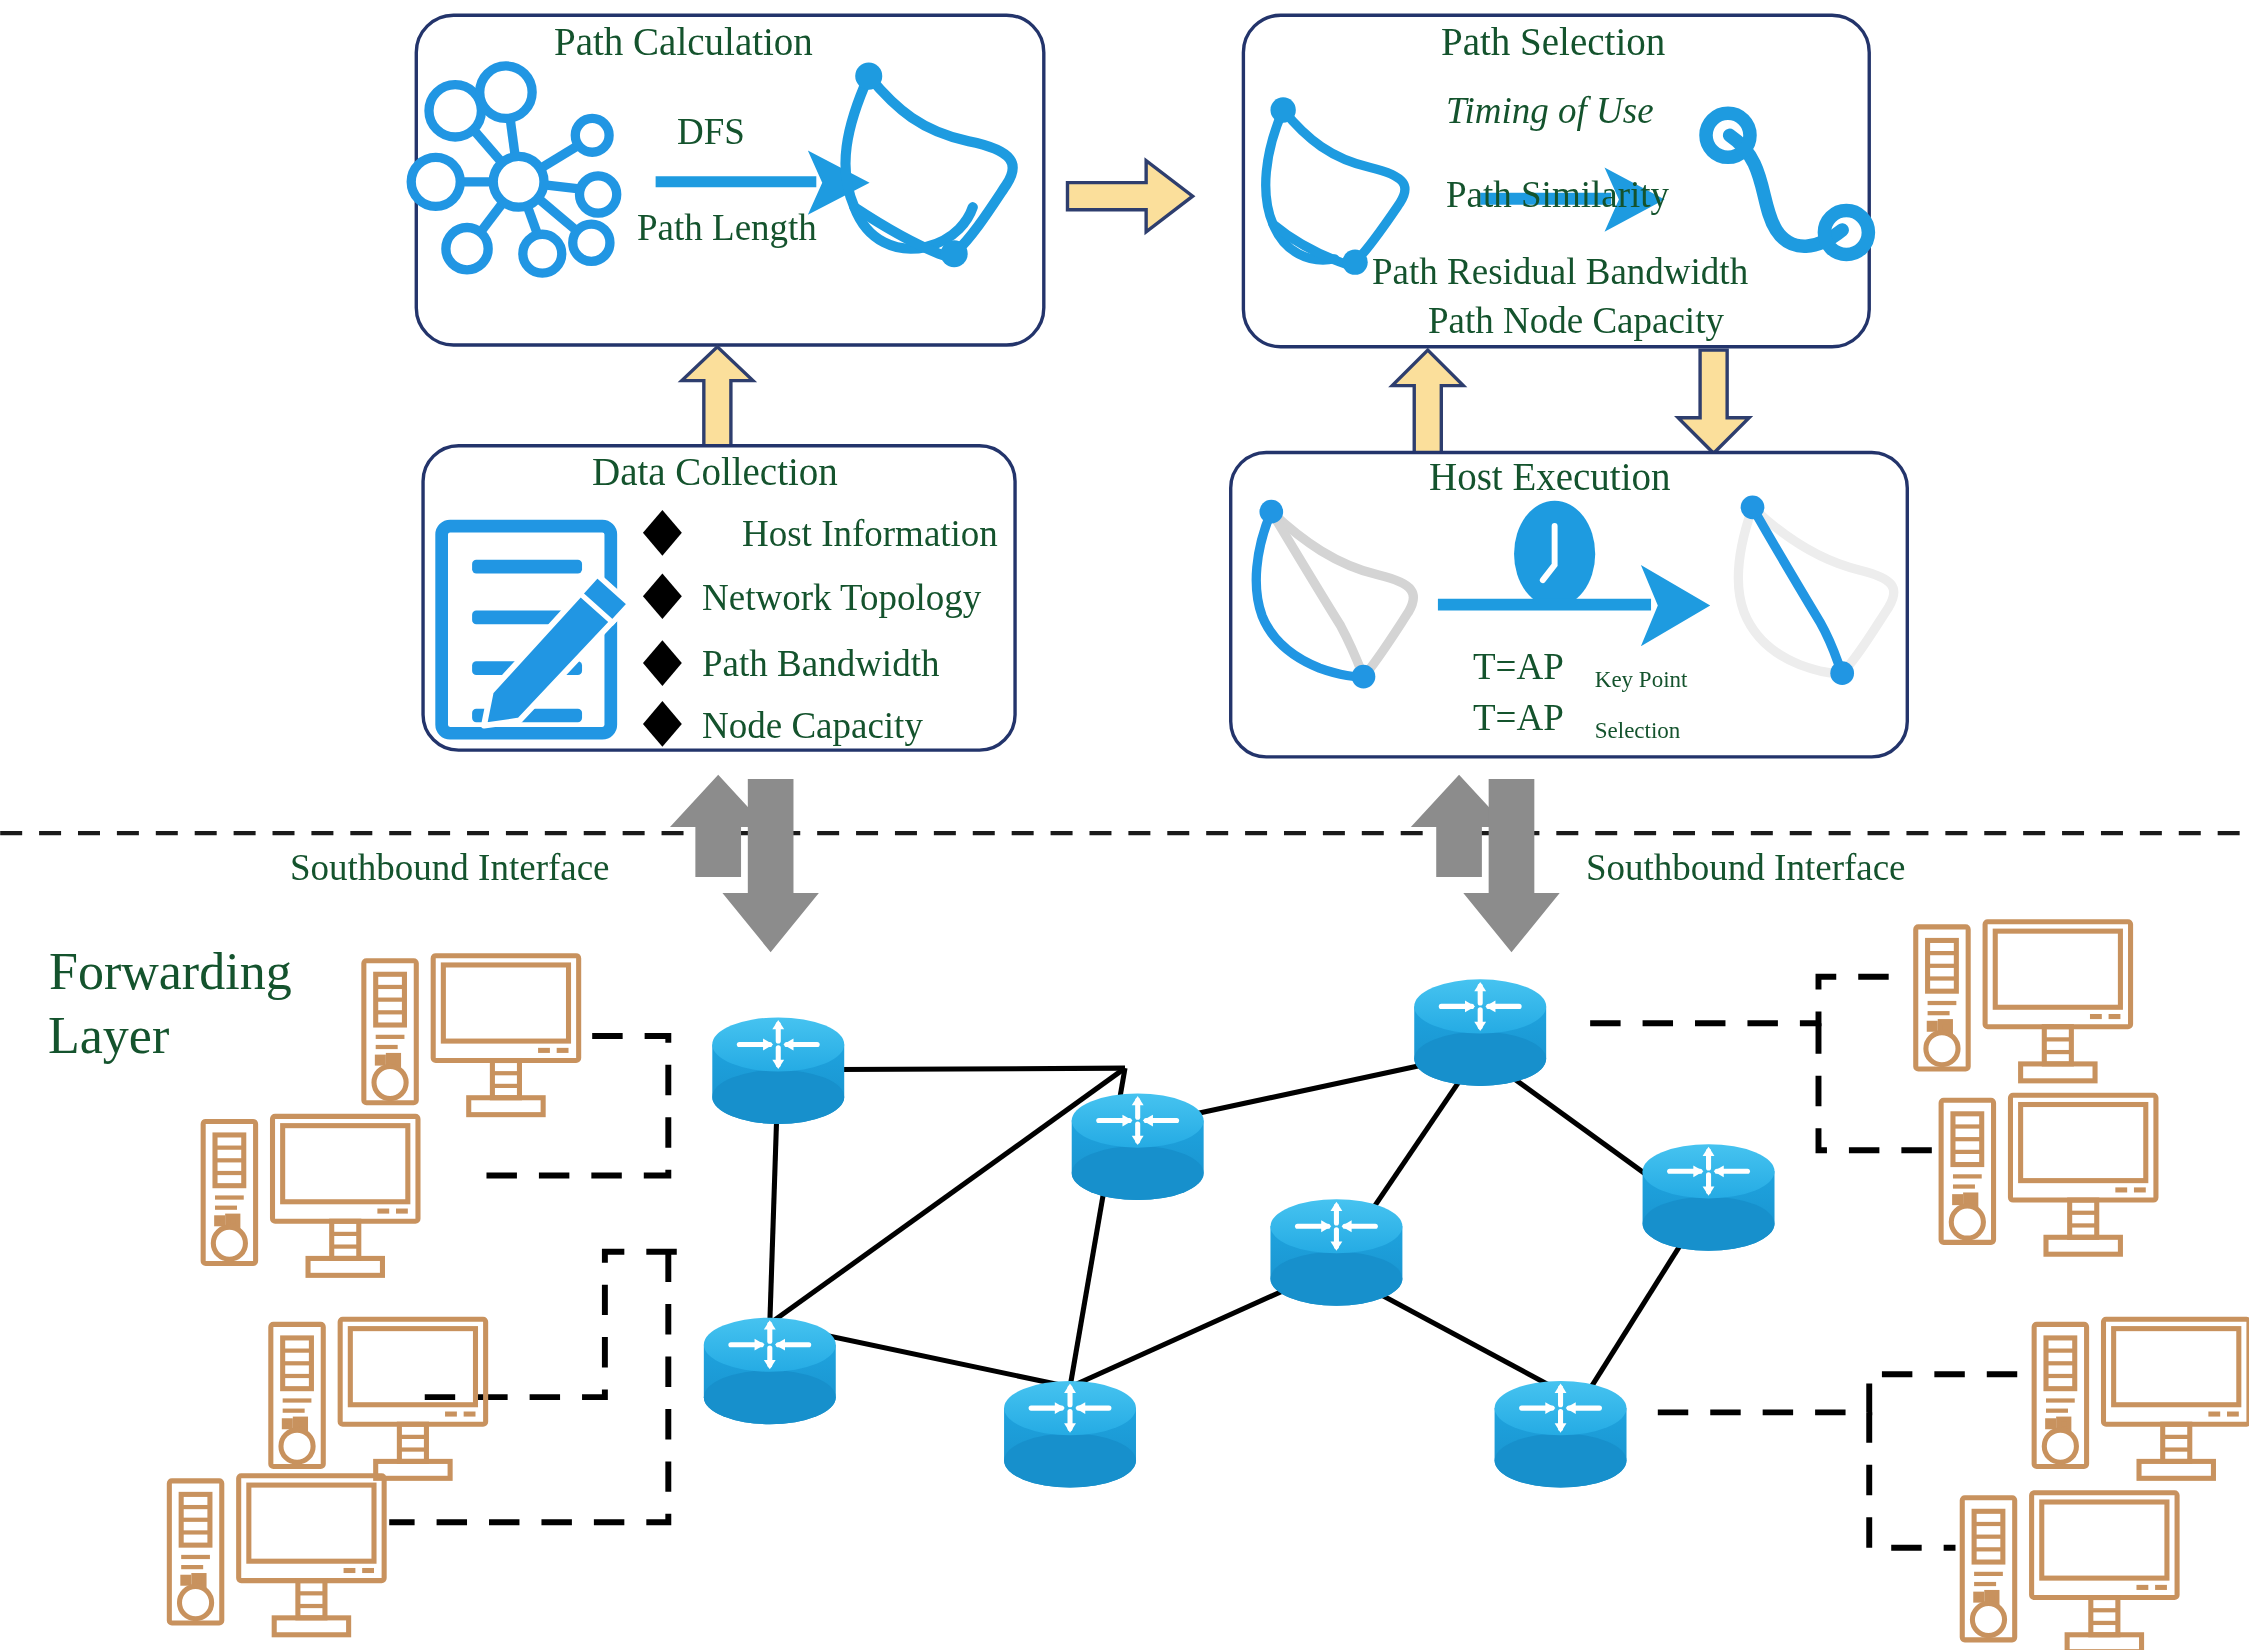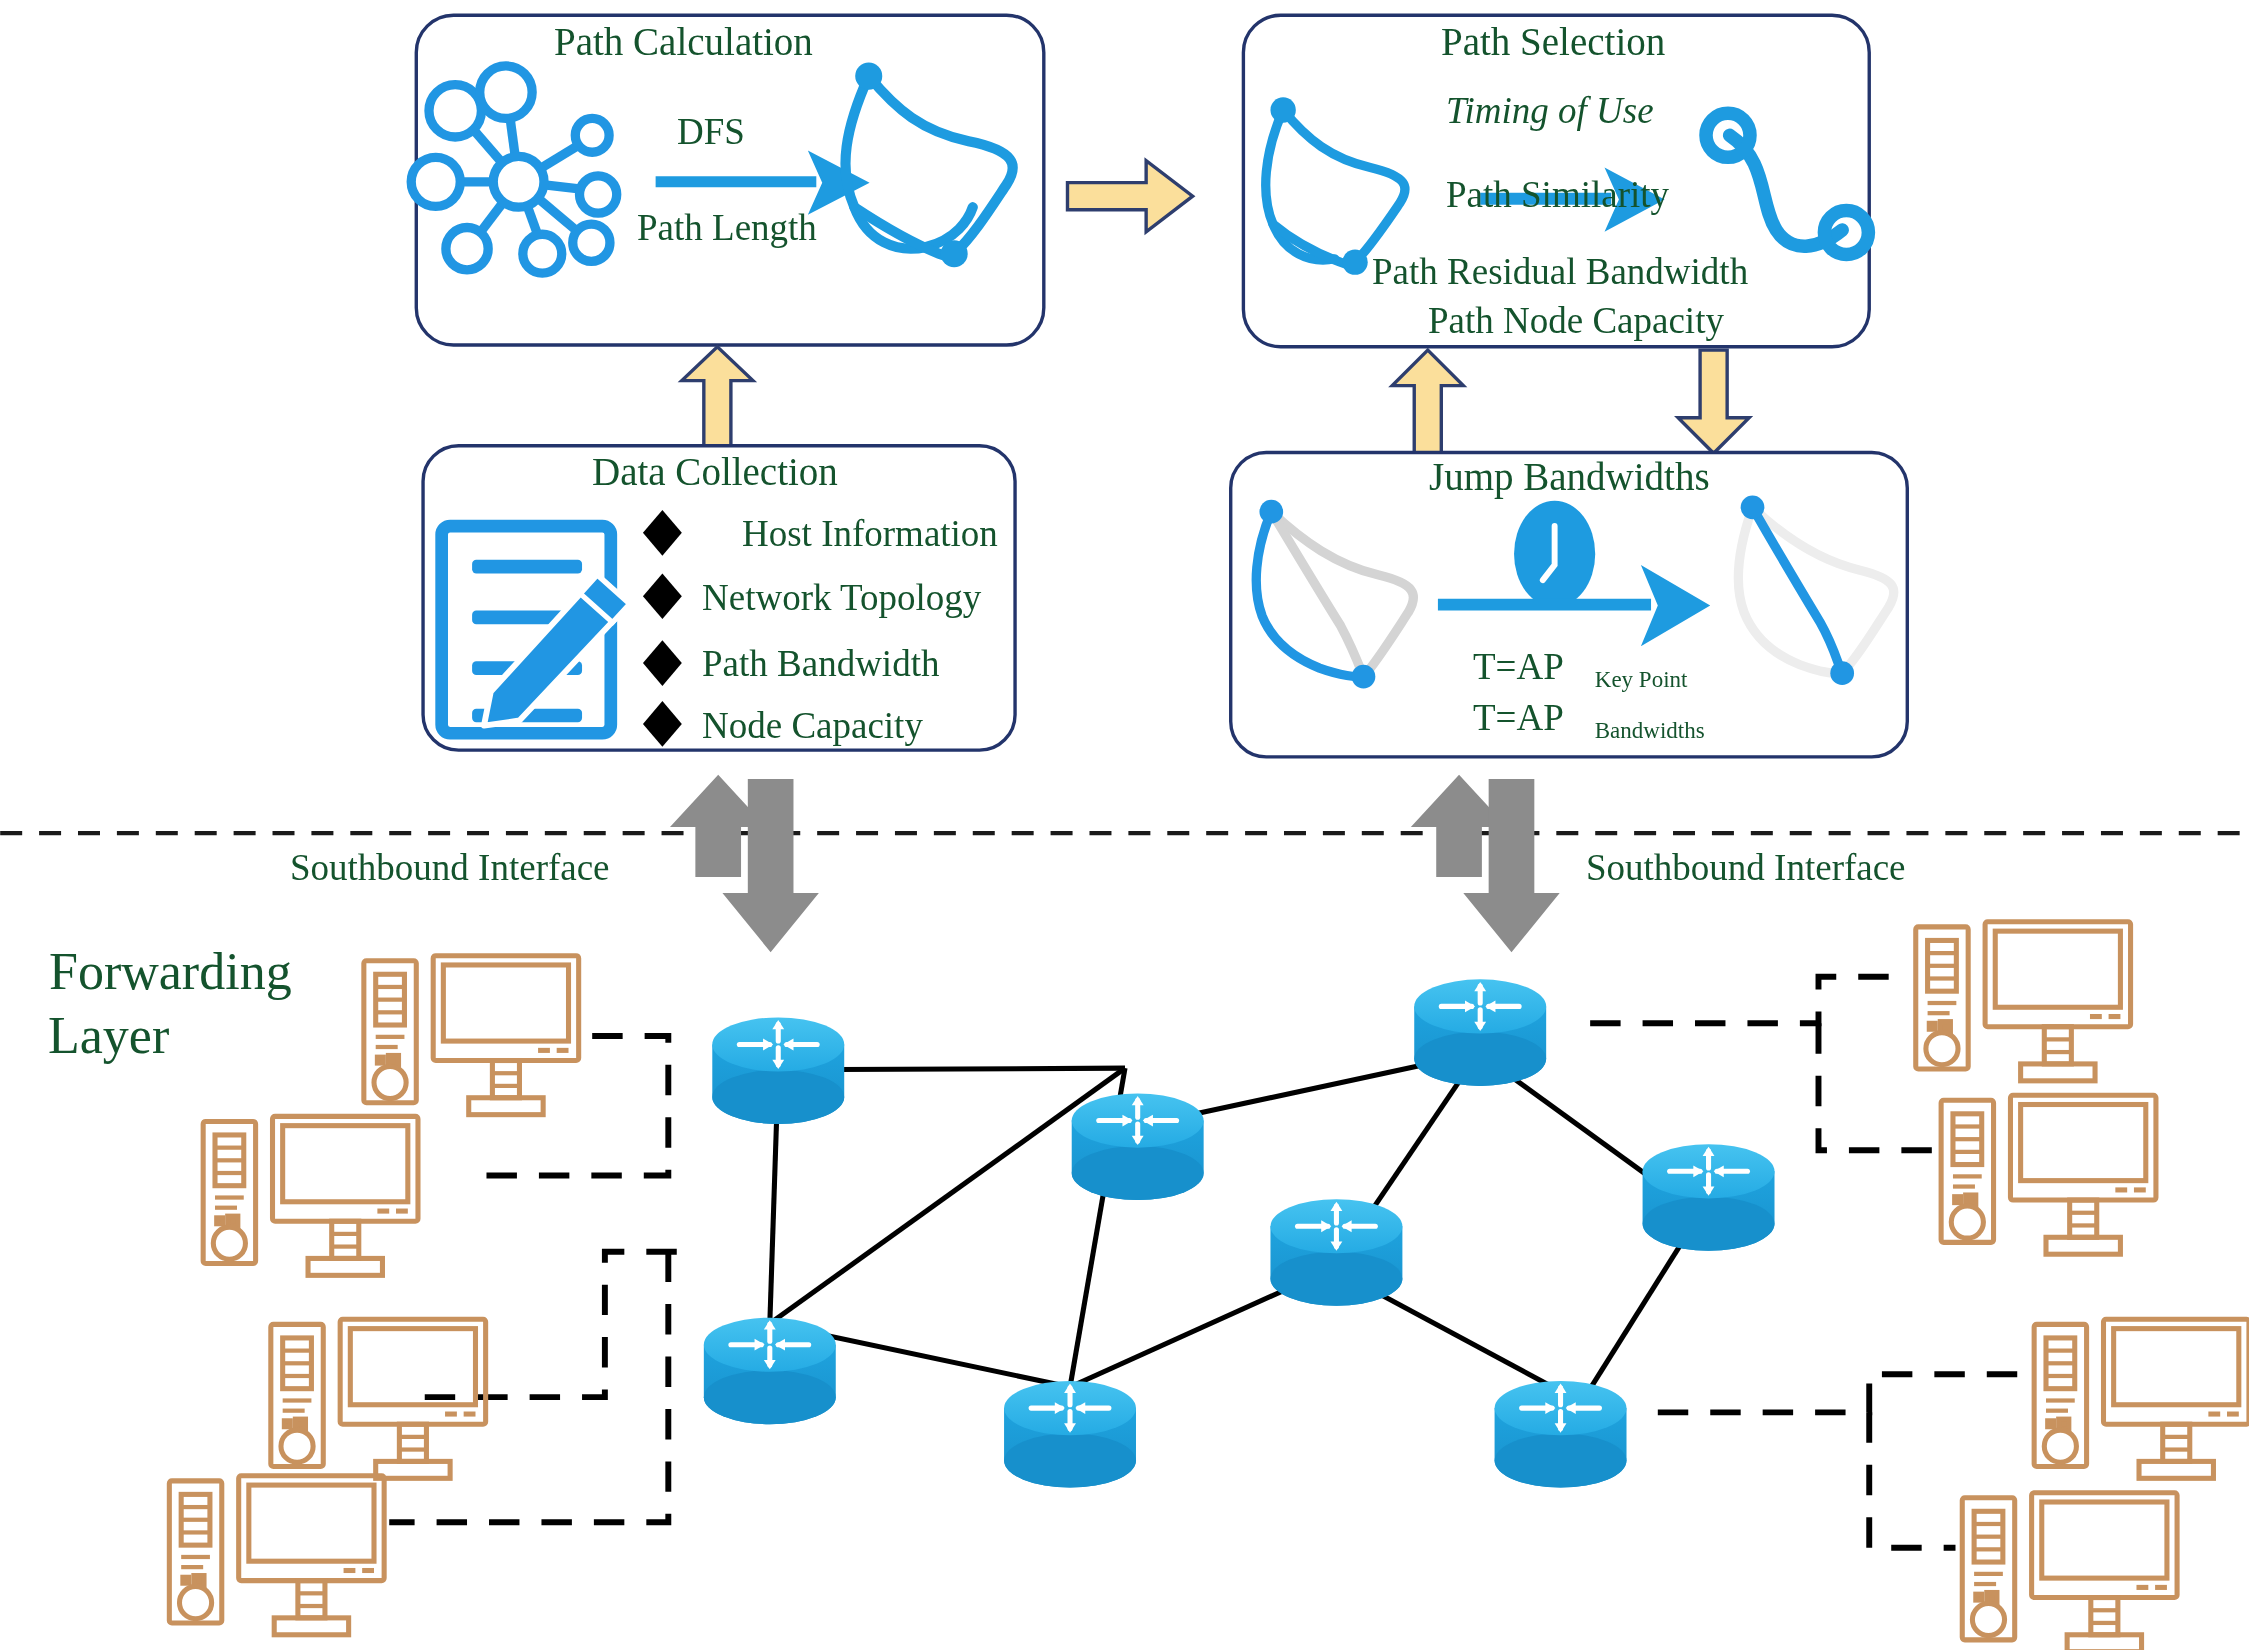--- a/index.html
+++ b/index.html
@@ -473,25 +473,25 @@
   <div class="lbl box-item" style="left:1446px;top:173px;">Path Similarity</div>
   <div class="lbl box-item" style="left:1372px;top:250px;">Path Residual Bandwidth</div>
   <div class="lbl box-item" style="left:1428px;top:299px;">Path Node Capacity</div>
 
   <div class="lbl box-title" style="left:592px;top:449px;">Data Collection</div>
   <div class="lbl box-item" style="left:702px;top:512px;margin-left:40px;">Host Information</div>
   <div class="lbl box-item" style="left:702px;top:576px;">Network Topology</div>
   <div class="lbl box-item" style="left:702px;top:642px;">Path Bandwidth</div>
   <div class="lbl box-item" style="left:702px;top:704px;">Node Capacity</div>
 
-  <div class="lbl box-title" style="left:1429px;top:454px;">Jump Bandwidths</div>
+  <div class="lbl box-title" style="left:1429px;top:454px;">Host Execution</div>
   <div class="lbl box-item" style="left:1473px;top:645px;">
     <span>T=AP</span><span class="sub">Key Point</span>
   </div>
   <div class="lbl box-item" style="left:1473px;top:696px;">
-    <span>T=AP</span><span class="sub">Bandwidths</span>
+    <span>T=AP</span><span class="sub">Selection</span>
   </div>
 
   <div class="lbl sb-lbl" style="left:290px;top:846px;">Southbound Interface</div>
   <div class="lbl sb-lbl" style="left:1586px;top:846px;">Southbound Interface</div>
 
 </div>
 
 
 </body></html>

